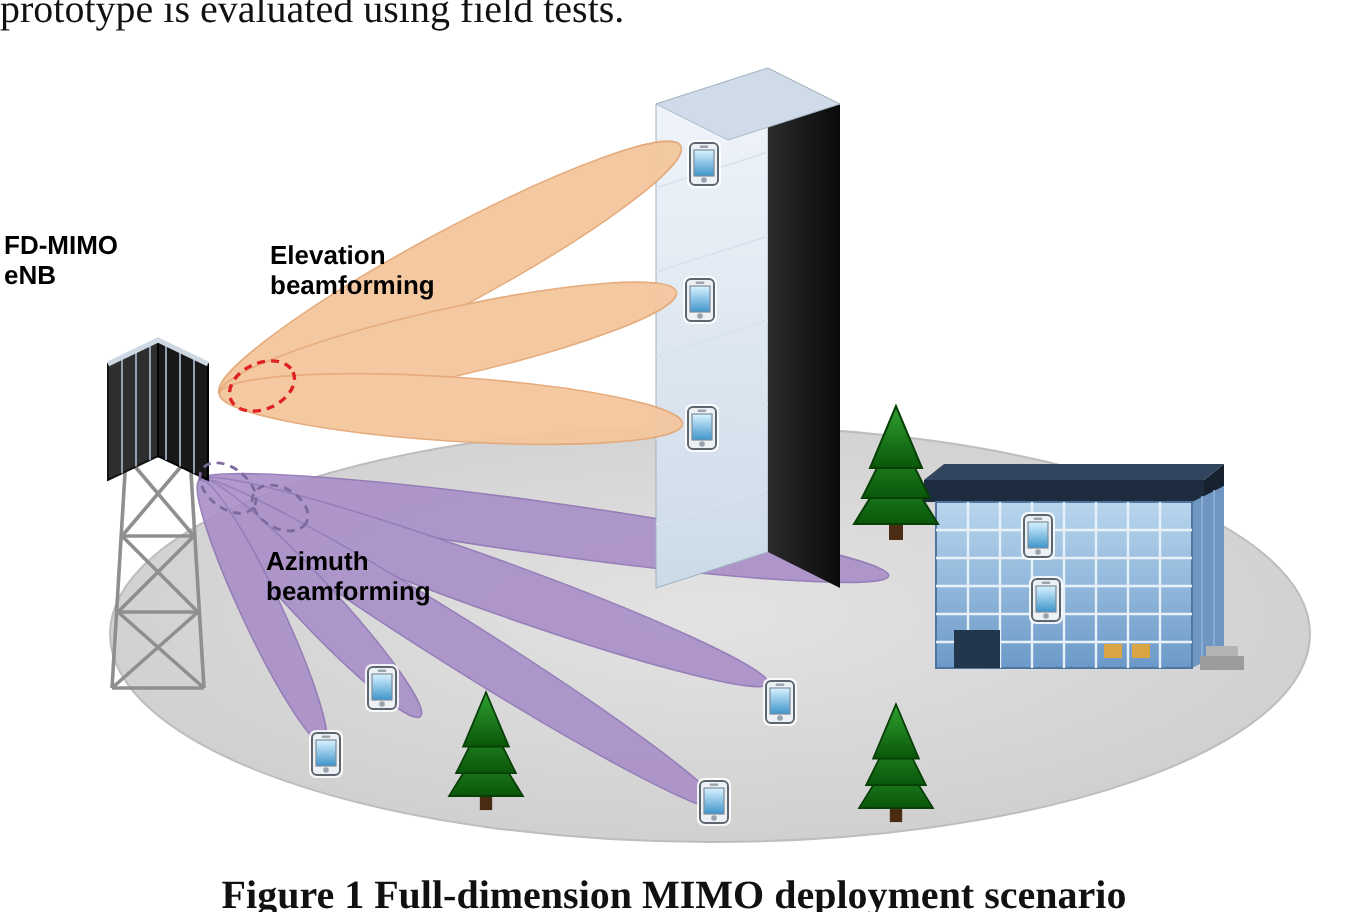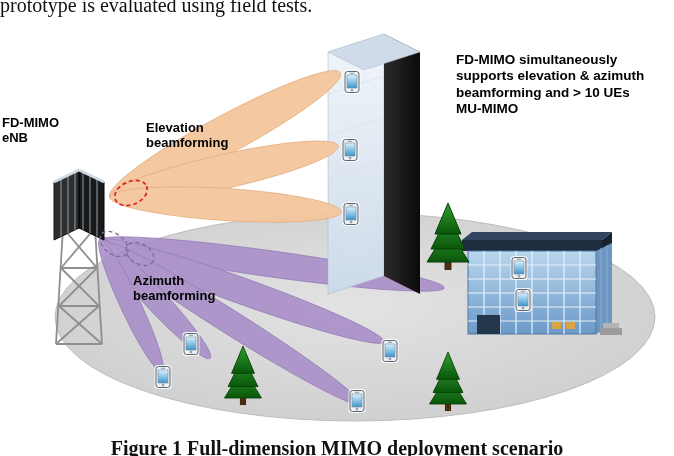--- a/index.html
+++ b/index.html
@@ -6,21 +6,21 @@
   .page{position:relative;width:674px;height:456px;overflow:hidden;background:#fff;
         font-family:"Liberation Sans",sans-serif;}
   .fig{position:absolute;left:0;top:0;}
   .toptext{position:absolute;top:-6px;left:0;font-family:"Liberation Serif",serif;
            font-size:20px;color:#111;white-space:nowrap;z-index:5;}
   .caption{position:absolute;top:437px;left:0;right:0;text-align:center;
            font-family:"Liberation Serif",serif;font-weight:bold;font-size:20px;color:#111;z-index:5;}
   .lbl{position:absolute;font-weight:bold;font-size:13px;line-height:1.15;color:#000;
        white-space:pre-line;z-index:4;}
   .lbl-enb{left:2px;top:116px;}
-  .lbl-elev{left:146px;top:121px;}
+  .lbl-elev{left:135px;top:121px;}
   .lbl-azim{left:133px;top:274px;}
   .note{position:absolute;left:456px;top:52px;width:218px;font-weight:bold;font-size:13.5px;
         line-height:1.22;color:#000;white-space:pre-line;z-index:4;}
 </style>
 </head>
 <body>
 
 <div class="page">
 
   <svg class="fig" width="674" height="456" viewBox="0 0 674 456">
@@ -151,19 +151,15 @@
   </svg>
 
   <div class="toptext">prototype is evaluated using field tests.</div>
 
   <div class="lbl lbl-enb">FD-MIMO
 eNB</div>
   <div class="lbl lbl-elev">Elevation
 beamforming</div>
   <div class="lbl lbl-azim">Azimuth
 beamforming</div>
-  <div class="note">FD-MIMO simultaneously
-supports elevation &amp; azimuth
-beamforming and &gt; 10 UEs
-MU-MIMO</div>
 
   <div class="caption">Figure 1 Full-dimension MIMO deployment scenario</div>
 </div>
 
 </body></html>

